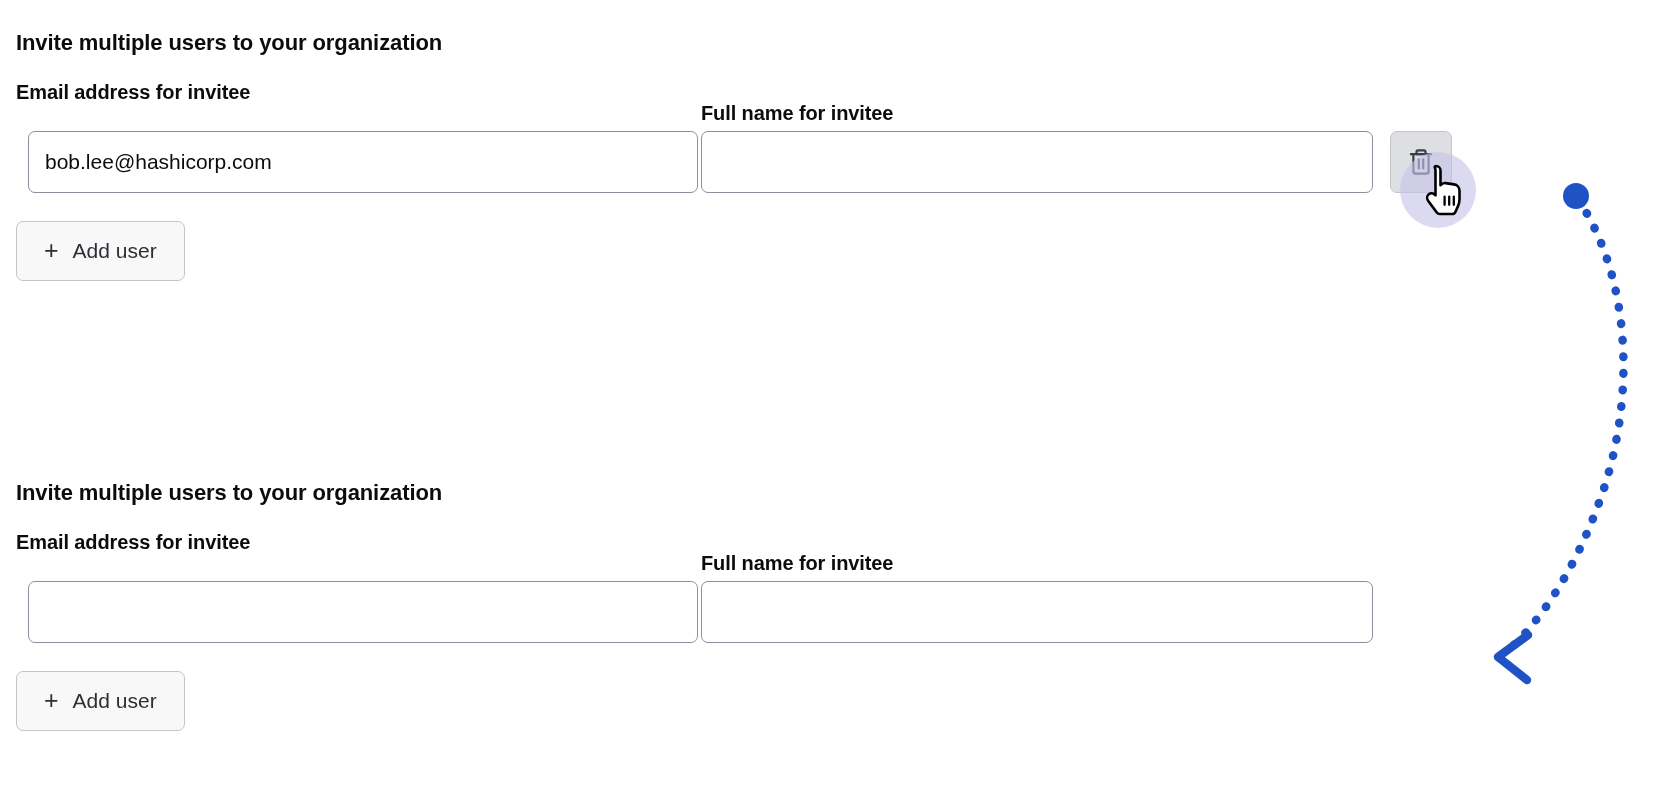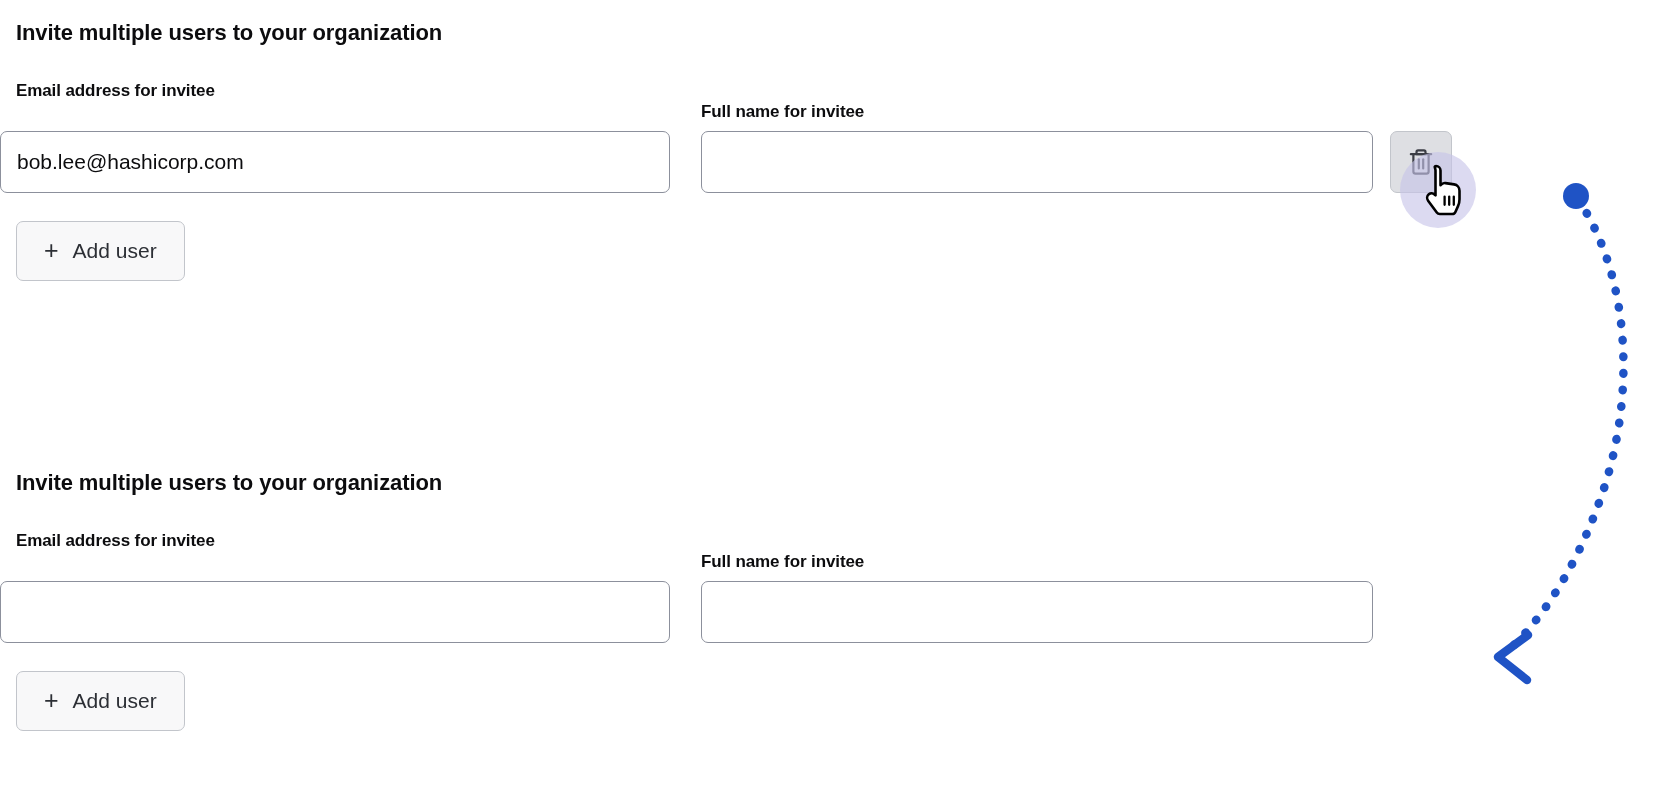--- a/index.html
+++ b/index.html
@@ -21,32 +21,32 @@
     position: absolute;
     left: 0;
     width: 1672px;
   }
   .section-1 { top: 0px; }
   .section-2 { top: 450px; }
 
   .section-title {
     position: absolute;
     left: 16px;
-    top: 20px;
+    top: 30px;
     font-size: 22px;
     font-weight: bold;
     letter-spacing: -0.1px;
     color: #0c0c0e;
     white-space: nowrap;
   }
 
   .field-label {
     position: absolute;
     top: 81px;
-    font-size: 17px;
+    font-size: 20px;
     font-weight: bold;
     letter-spacing: -0.1px;
     color: #0c0c0e;
     white-space: nowrap;
   }
   .label-email { left: 16px; }
   .label-name  { left: 701px; margin-top: 21px; }
 
   .text-input {
     position: absolute;
@@ -56,21 +56,21 @@
     background: #ffffff;
     border: 1.5px solid #8c909c;
     border-radius: 7px;
     font-family: "Liberation Sans", sans-serif;
     font-size: 21px;
     color: #0c0c0e;
     padding: 0 16px;
     outline: none;
   }
   .text-input::placeholder { color: #8c909c; }
-  .input-email { left: 0; width: 670px; }
+  .input-email { left: 28px; width: 670px; }
   .input-name  { left: 701px; width: 672px; }
 
   .delete-button {
     position: absolute;
     left: 1390px;
     top: 131px;
     width: 62px;
     height: 62px;
     box-sizing: border-box;
     background: #dedfe3;

